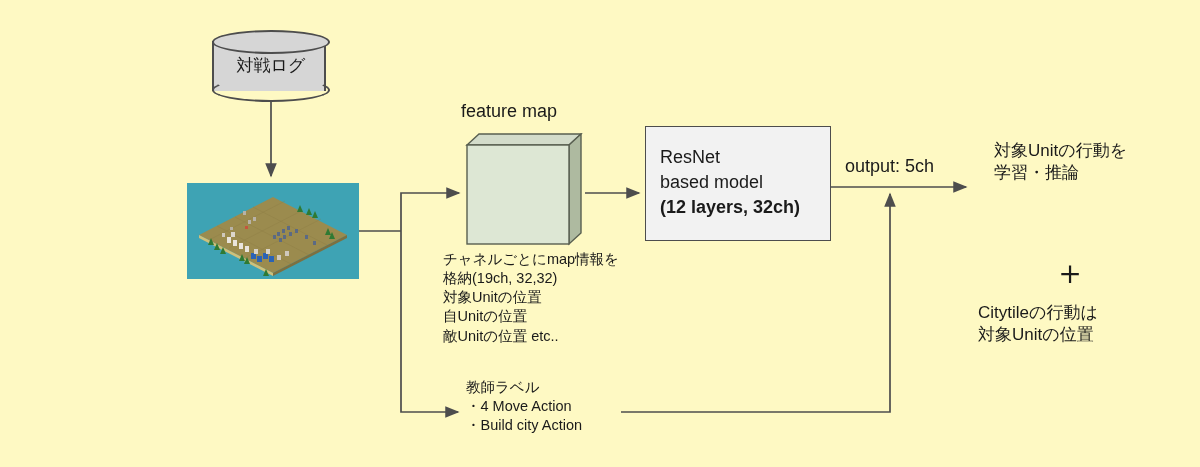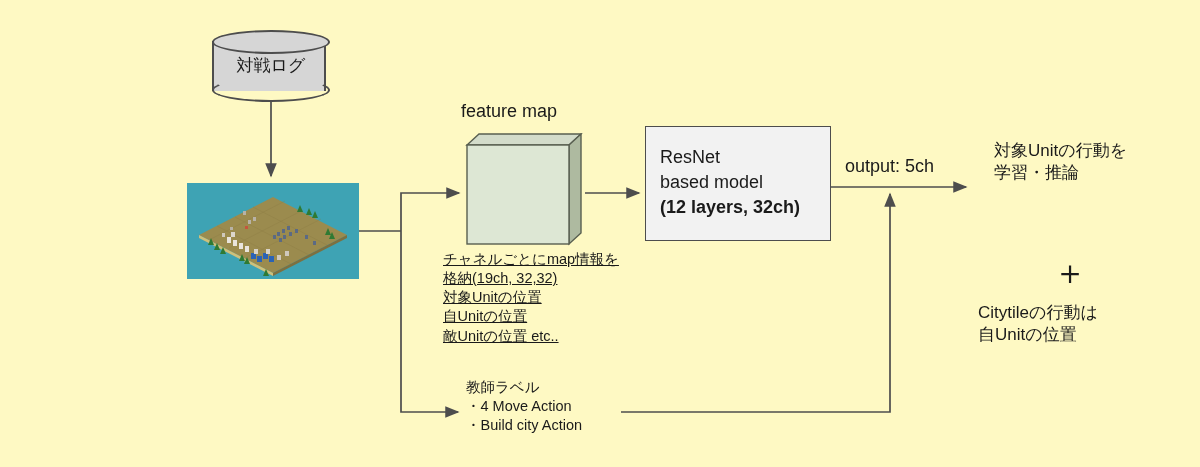--- a/index.html
+++ b/index.html
@@ -101,21 +101,21 @@
     position: absolute;
     left: 14px; top: 18px;
     font-size: 18px;
     line-height: 1.38;
     white-space: pre;
   }
 
   
   .t-source    { left: 24px;  top: 98px;  font-size: 13px; }
   .t-fmaplabel { left: 461px; top: 100px; font-size: 18px; }
-  .t-channels  { left: 443px; top: 250px; font-size: 14.5px; text-decoration: underline; }
+  .t-channels  { left: 443px; top: 250px; font-size: 14.5px; }
   .t-teacher   { left: 466px; top: 378px; font-size: 14.5px; }
   .t-output    { left: 845px; top: 155px; font-size: 18px; }
   .t-result    { left: 978px; top: 140px; font-size: 17px; margin-left: 16px; }
   .t-plus      { left: 1053px; top: 250px; font-size: 34px; font-weight: 300; }
   .t-citytile  { left: 978px; top: 302px; font-size: 17px; }
 </style>
 </head>
 <body>
 
 <div id="diagram">
@@ -244,15 +244,15 @@
 ・Build city Action</div>
 
   <div class="txt t-output">output: 5ch</div>
 
   <div class="txt t-result">対象Unitの行動を
 学習・推論</div>
 
   <div class="txt t-plus">＋</div>
 
   <div class="txt t-citytile">Citytileの行動は
-自Unitの位置</div>
+対象Unitの位置</div>
 
 </div>
 
 </body></html>

